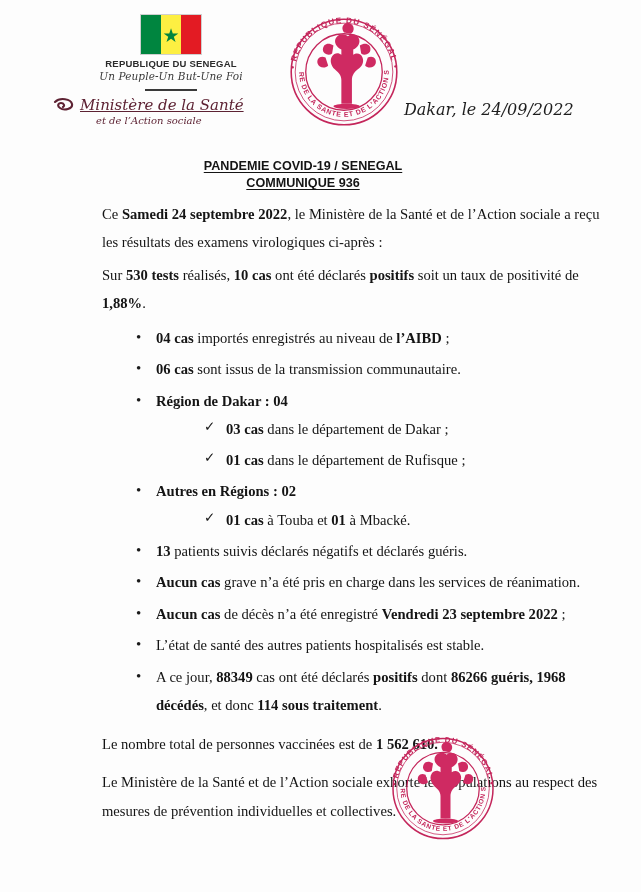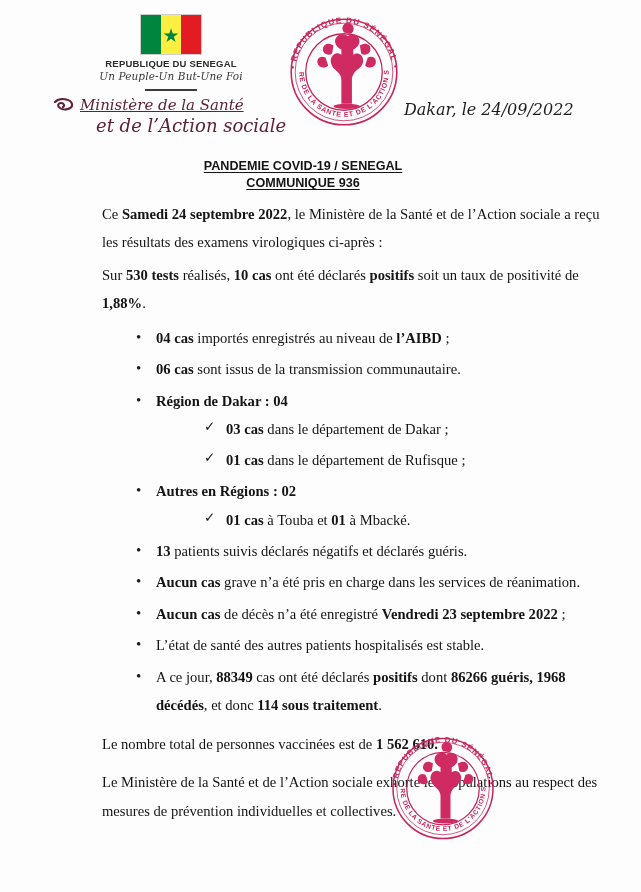--- a/index.html
+++ b/index.html
@@ -90,21 +90,21 @@
     width: 235px;
   }
   .ministry-line {
     font-family: "DejaVu Serif", "Liberation Serif", serif;
     font-style: italic;
     color: #5d2233;
     line-height: 1.25;
     white-space: nowrap;
   }
   .ministry-l1 { font-size: 15px; padding-left: 28px; text-decoration: underline; }
-  .ministry-l2 { font-size: 18px; padding-left: 44px; }
+  .ministry-l2 { font-size: 10px; padding-left: 44px; }
 
   .ministry-mark {
     position: absolute;
     left: 0px;
     top: 2px;
     width: 24px;
     height: 18px;
   }
 
   

